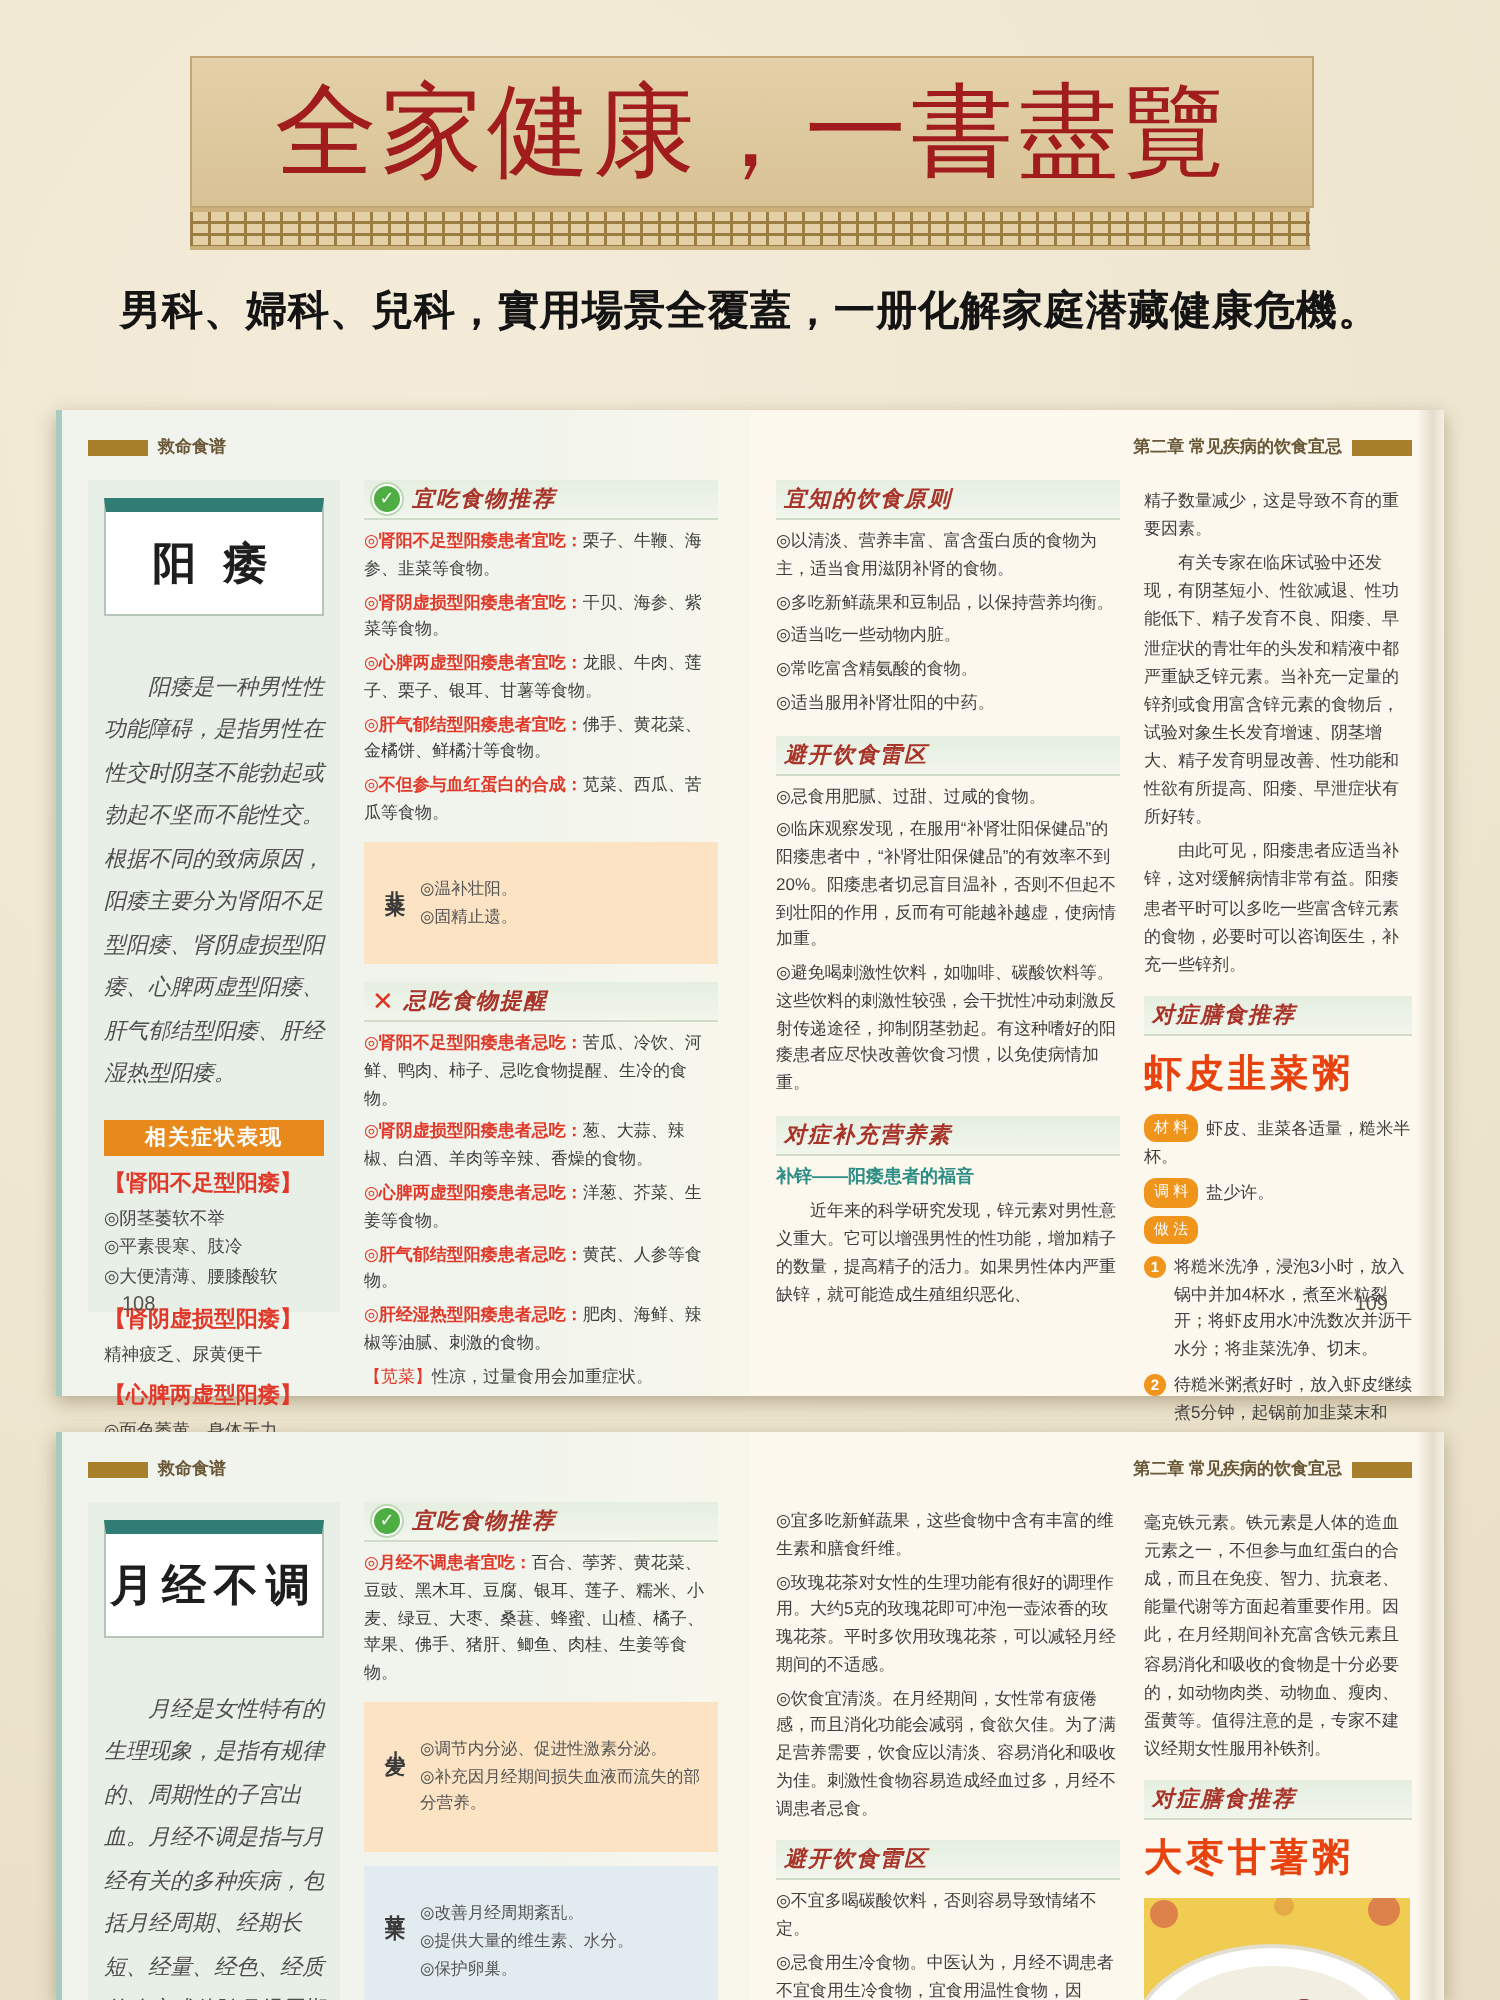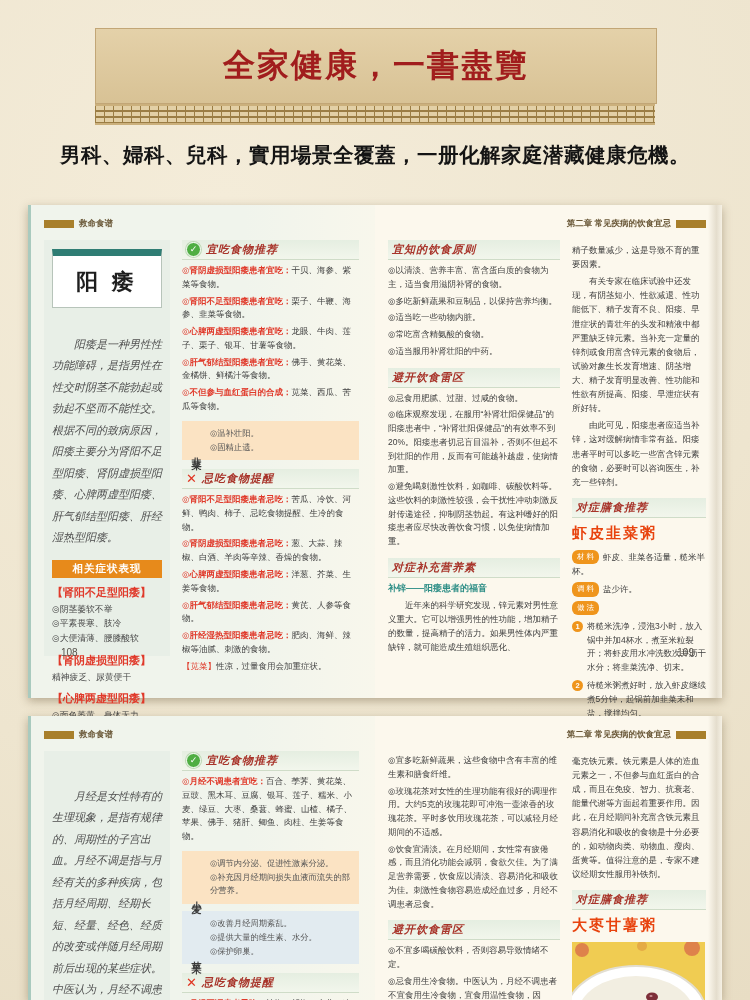--- a/index.html
+++ b/index.html
@@ -11,21 +11,21 @@
     -webkit-font-smoothing:antialiased;
   }
   
   .banner{
     position:absolute;left:95px;top:28px;width:560px;height:74px;
     background:linear-gradient(#e4d1a9,#d8c295);
     border:1px solid #c2a676;
     display:flex;align-items:center;justify-content:center;
   }
   .banner-title{
-    font-size:32px;font-weight:700;color:#a11d1d;letter-spacing:2px;
+    font-size:51px;font-weight:400;color:#a11d1d;letter-spacing:2px;
     font-family:"Liberation Sans","DejaVu Sans",sans-serif;
   }
   .meander{
     position:absolute;left:95px;top:104px;width:560px;height:17px;
     background-color:#e3d0a6;
     background-image:
       repeating-linear-gradient(90deg,#9b7d44 0 1.5px,transparent 1.5px 9px),
       repeating-linear-gradient(0deg,#9b7d44 0 1.5px,transparent 1.5px 6px);
     background-size:9px 100%,100% 6px;
     border-top:2px solid #cbb07c;border-bottom:2px solid #cbb07c;
@@ -77,31 +77,31 @@
   .sec-title{color:#a8342a;font-weight:700;font-style:italic;font-size:11px;
     font-family:"Liberation Serif","DejaVu Serif",serif;letter-spacing:1px;}
   .check-icon{flex:none;width:13px;height:13px;border-radius:50%;background:#4fae43;color:#fff;
     font-size:9px;line-height:13px;text-align:center;display:inline-block;border:1px solid #fff;
     box-shadow:0 0 0 1px #bdd8b4;}
   .cross-icon{flex:none;color:#e03421;font-weight:900;font-size:13px;line-height:13px;}
   .item{font-size:8.5px;color:#3e3e3e;line-height:1.62;margin:3px 0;}
   .lead{color:#e0392a;font-weight:700;}
   .fig-melon{float:right;width:88px;text-align:center;margin:2px 0 2px 5px;}
   .fig-cap{font-size:7.5px;color:#666;margin-top:1px;}
-  .foodbox{display:flex;align-items:flex-end;margin:7px 0;padding:5px 7px;gap:7px;clear:both;}
+  .foodbox{display:flex;align-items:flex-start;margin:7px 0;padding:16px 7px;gap:7px;clear:both;}
   .foodbox.peach{background:#fbe3c3;}
   .foodbox.blue{background:#e2ebf0;}
   .vlabel{writing-mode:vertical-rl;font-size:10px;font-weight:700;color:#3a3a3a;letter-spacing:3px;flex:none;}
   .fpoints p{margin:1px 0;font-size:8.3px;color:#555;line-height:1.6;}
   .note{font-size:8.5px;color:#474747;margin-top:2px;line-height:1.6;}
   .note .nlead{color:#e0392a;}
   .subhead-teal{color:#2e8e86;font-size:9px;margin:4px 0 2px;font-weight:700;}
   .para{font-size:8.5px;color:#3e3e3e;line-height:1.66;margin:3px 0;text-indent:2em;}
   .para.noindent{text-indent:0;}
-  .recipe-title{color:#e8430e;font-size:15px;font-weight:800;margin:6px 0 7px;letter-spacing:2px;
+  .recipe-title{color:#e8430e;font-size:19px;font-weight:800;margin:6px 0 7px;letter-spacing:2px;
     font-family:"Liberation Serif","DejaVu Serif",serif;}
   .rline{font-size:8.5px;color:#3e3e3e;margin:4px 0;line-height:1.62;}
   .tag{display:inline-block;background:#ef951c;color:#fff;font-size:7.5px;padding:1px 5px;
     border-radius:6px;margin-right:4px;vertical-align:1px;}
   .step{font-size:8.5px;color:#3e3e3e;line-height:1.62;margin:4px 0;display:flex;gap:4px;}
   .stepnum{flex:none;width:11px;height:11px;border-radius:50%;background:#ef951c;color:#fff;
     font-size:7.5px;text-align:center;line-height:11px;margin-top:1px;font-weight:700;}
   .pagenum{position:absolute;bottom:40px;font-size:10px;color:#55514a;}
   .pn-left{left:30px;}
   .pn-right{right:28px;}
@@ -153,22 +153,22 @@
           <p class="gitem">◎阴囊潮湿或痒痛</p>
           <p class="gitem">◎小便黄赤、口苦耳鸣</p>
         </div>
       </div>
 
       <div class="midcol">
         <div class="sec-head">
           <span class="check-icon">✓</span>
           <span class="sec-title">宜吃食物推荐</span>
         </div>
+        <p class="item"><span class="lead">◎肾阳不足型阳痿患者宜吃：</span><span>栗子、牛鞭、海参、韭菜等食物。</span></p>
         <p class="item"><span class="lead">◎肾阴虚损型阳痿患者宜吃：</span><span>干贝、海参、紫菜等食物。</span></p>
-        <p class="item"><span class="lead">◎肾阳不足型阳痿患者宜吃：</span><span>栗子、牛鞭、海参、韭菜等食物。</span></p>
         <p class="item"><span class="lead">◎心脾两虚型阳痿患者宜吃：</span><span>龙眼、牛肉、莲子、栗子、银耳、甘薯等食物。</span></p>
         <p class="item"><span class="lead">◎肝气郁结型阳痿患者宜吃：</span><span>佛手、黄花菜、金橘饼、鲜橘汁等食物。</span></p>
         <p class="item"><span class="lead">◎不但参与血红蛋白的合成：</span><span>苋菜、西瓜、苦瓜等食物。</span></p>
         <div class="foodbox peach">
           <span class="vlabel">韭菜</span>
           <div class="fpoints">
             <p>◎温补壮阳。</p>
             <p>◎固精止遗。</p>
           </div>
         </div>
@@ -242,20 +242,21 @@
 
 <div class="spread" id="spread2">
 
   <div class="page pageL">
     <div class="phead">
       <span class="pbar"></span>
       <span>救命食谱</span>
     </div>
     <div class="cols">
       <div class="sidebar">
+        <div class="titlebox">月经不调</div>
         <div class="intro">月经是女性特有的生理现象，是指有规律的、周期性的子宫出血。月经不调是指与月经有关的多种疾病，包括月经周期、经期长短、经量、经色、经质的改变或伴随月经周期前后出现的某些症状。中医认为，月经不调患者可以通过饮食加以调理。</div>
 
       </div>
 
       <div class="midcol">
         <div class="sec-head">
           <span class="check-icon">✓</span>
           <span class="sec-title">宜吃食物推荐</span>
         </div>
         <p class="item"><span class="lead">◎月经不调患者宜吃：</span><span>百合、荸荠、黄花菜、豆豉、黑木耳、豆腐、银耳、莲子、糯米、小麦、绿豆、大枣、桑葚、蜂蜜、山楂、橘子、苹果、佛手、猪肝、鲫鱼、肉桂、生姜等食物。</span></p>

